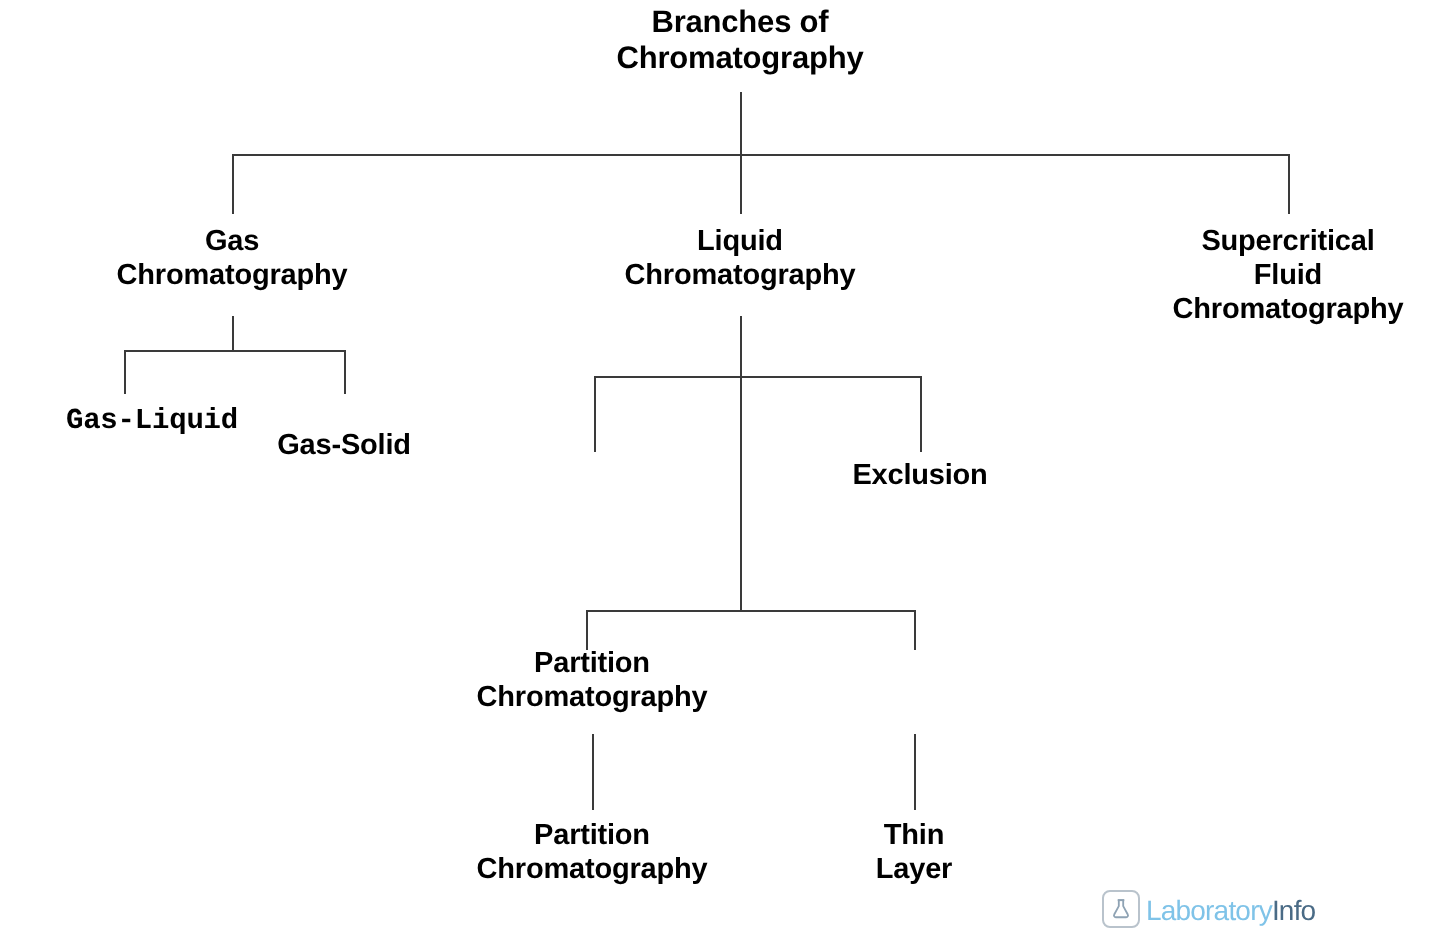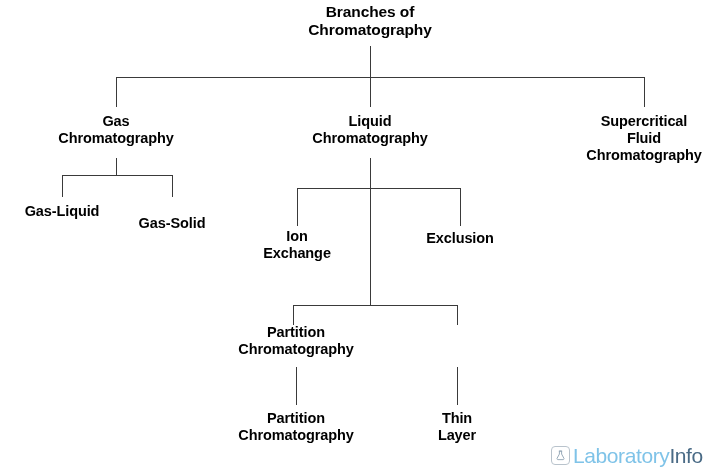--- a/index.html
+++ b/index.html
@@ -56,21 +56,21 @@
     height: 17px;
     border-radius: 4px;
     border: 1.3px solid #b9c3cc;
     display: flex;
     align-items: center;
     justify-content: center;
     background: #ffffff;
   }
   #logo .mark svg { display: block; }
   #logo .word {
-    font-size: 21px;
+    font-size: 14px;
     font-weight: 500;
     letter-spacing: -0.4px;
     line-height: 1;
   }
   #logo .w1 { color: #7fc3e8; }
   #logo .w2 { color: #4a6b86; }
 </style>
 </head>
 <body>
 
@@ -109,26 +109,24 @@
   <div class="node n-l2" style="left:26px; top:113px; width:180px;">Gas
 Chromatography</div>
 
   <div class="node n-l2" style="left:280px; top:113px; width:180px;">Liquid
 Chromatography</div>
 
   <div class="node n-l2" style="left:556px; top:113px; width:176px;">Supercritical
 Fluid
 Chromatography</div>
 
-  <div class="node n-l3" style="left:2px; top:203px; width:120px;">Gas-Liquid</div>
+  <div class="node n-l3" style="left:16px; top:203px; width:120px;font-family:Liberation Mono, monospace;">Gas-Liquid</div>
 
   <div class="node n-l3" style="left:117px; top:203px; width:110px;margin-top:12px;">Gas-Solid</div>
 
-  <div class="node n-l3" style="left:232px; top:228px; width:130px;">Ion
-Exchange</div>
 
   <div class="node n-l3" style="left:400px; top:230px; width:120px;">Exclusion</div>
 
   <div class="node n-l4" style="left:206px; top:324px; width:180px;">Partition
 Chromatography</div>
 
 
   <div class="node n-l5" style="left:206px; top:410px; width:180px;">Partition
 Chromatography</div>
 

